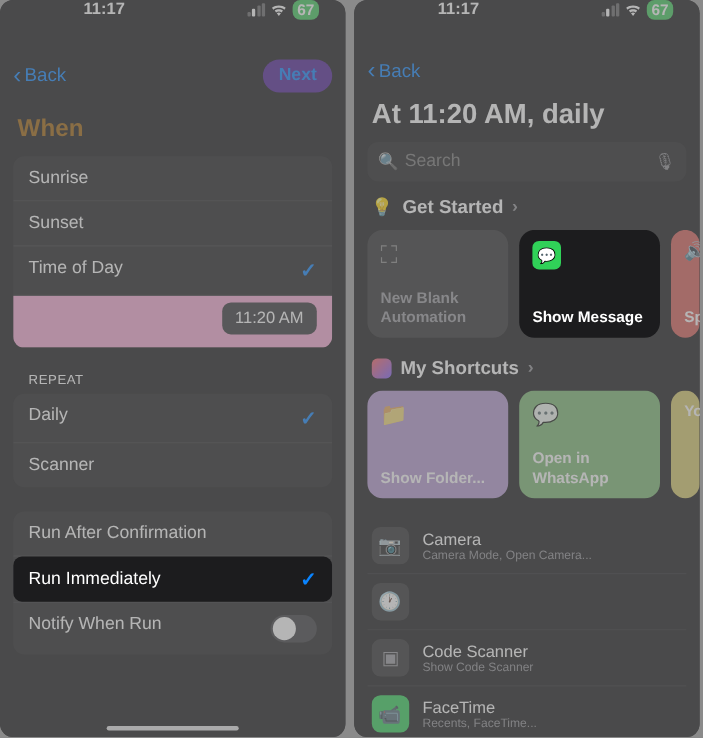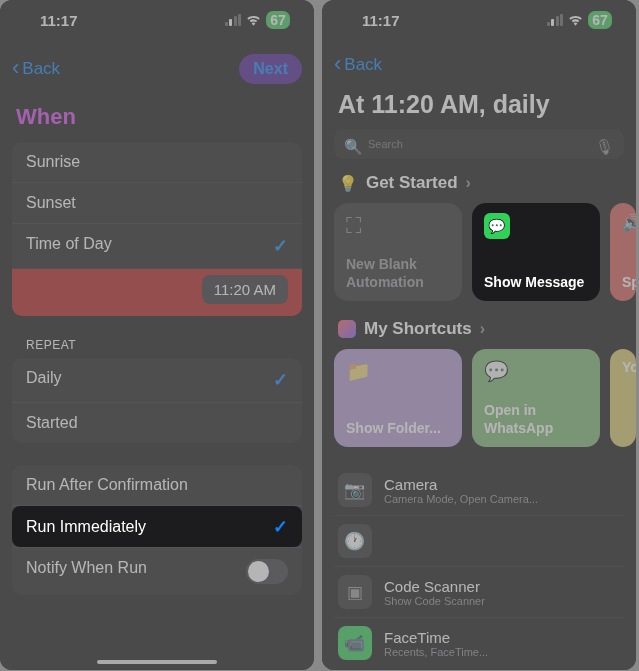--- a/index.html
+++ b/index.html
@@ -26,26 +26,27 @@
       position: absolute;
       inset: 0;
       background: rgba(120,120,120,0.55);
       pointer-events: none;
       z-index: 100;
       border-radius: 12px;
     }
     .status-bar {
       height: 40px;
       display: flex;
-      align-items: center;
+      align-items: flex-start;
       justify-content: space-between;
       padding: 0 24px 0 40px;
       color: #fff;
       font-size: 15px;
       font-weight: 600;
+      margin-left: 36px;
     }
     .status-right { display: flex; align-items: center; gap: 5px; }
     .signal-bars { display: flex; align-items: flex-end; gap: 1.5px; }
     .signal-bars span { width: 3px; background: #fff; border-radius: 1px; }
     .signal-bars span:nth-child(1){height:4px;opacity:.35}
     .signal-bars span:nth-child(2){height:7px}
     .signal-bars span:nth-child(3){height:10px;opacity:.35}
     .signal-bars span:nth-child(4){height:12px;opacity:.35}
     .wifi { width:15px; height:12px; position:relative; }
     .battery-pill {
@@ -59,36 +60,36 @@
     .back-btn {
       display:flex; align-items:center; gap:3px; color:#0a84ff;
       font-size:17px;
     }
     .chev-left { font-size:22px; line-height:1; transform:translateY(-1px); }
     .next-btn {
       background:#4c1d95; color:#0a84ff; font-weight:600;
       font-size:16px; padding:6px 14px; border-radius:18px;
     }
     .heading {
-      color:#d946ef; font-size:22px; font-weight:700; padding:10px 16px 12px;
+      color:#a16207; font-size:22px; font-weight:700; padding:10px 16px 12px;
     }
     .group {
       background:#1c1c1e; border-radius:10px; margin:0 12px 22px;
       overflow:hidden;
     }
     .row {
       display:flex; align-items:flex-start; justify-content:space-between;
       padding:11px 14px; color:#fff; font-size:16px;
       border-bottom:1px solid rgba(120,120,128,.18);
     }
     .row:last-child { border-bottom:none; }
     .check { color:#0a84ff; font-size:18px; font-weight:600; }
     .time-chip-row {
       display:flex; justify-content:flex-end; padding:6px 14px 12px;
-      background:#b91c1c;
+      background:#f9a8d4;
     }
     .time-chip {
       background:#323236; color:#fff; padding:6px 12px;
       border-radius:8px; font-size:15px;
     }
     .section-label {
       color:#ffffff; font-size:12px; letter-spacing:.5px;
       padding:0 26px 6px; text-transform:uppercase;
     }
     .row-highlight {
@@ -112,21 +113,21 @@
     .home-indicator {
       position:absolute; bottom:6px; left:50%; transform:translateX(-50%);
       width:120px; height:4px; background:#fff; border-radius:3px; opacity:.9;
     }
 
     
     .title-big { color:#fff; font-size:25px; font-weight:700; padding:4px 16px 10px; }
     .search-wrap { padding:0 12px 14px; position:relative; }
     .search-input {
       width:100%; background:#1c1c1e; border:none; border-radius:10px;
-      color:#8e8e93; font-size:11px; padding:9px 36px 9px 34px;
+      color:#8e8e93; font-size:16px; padding:9px 36px 9px 34px;
     }
     .search-icon-pos { position:absolute; left:22px; top:9px; color:#8e8e93; font-size:15px; }
     .mic-icon-pos { position:absolute; right:22px; top:9px; color:#8e8e93; font-size:15px; }
     .sect-header {
       display:flex; align-items:center; gap:8px; color:#fff;
       font-size:17px; font-weight:600; padding:0 16px 10px;
     }
     .sect-header .chev { color:#8e8e93; font-size:16px; }
     .bulb { color:#0a84ff; font-size:16px; }
     .cards-row {
@@ -225,21 +226,21 @@
     </div>
   </div>
 
   <div class="section-label">REPEAT</div>
   <div class="group">
     <div class="row">
       <span>Daily</span>
       <span class="check">✓</span>
     </div>
     <div class="row">
-      <span>Started</span>
+      <span>Scanner</span>
     </div>
   </div>
 
   <div class="group" style="position:relative;">
     <div class="row">
       <span>Run After Confirmation</span>
     </div>
     <div class="row row-highlight" style="height:42px;">
       <div class="row-inner">
         <span>Run Immediately</span>

